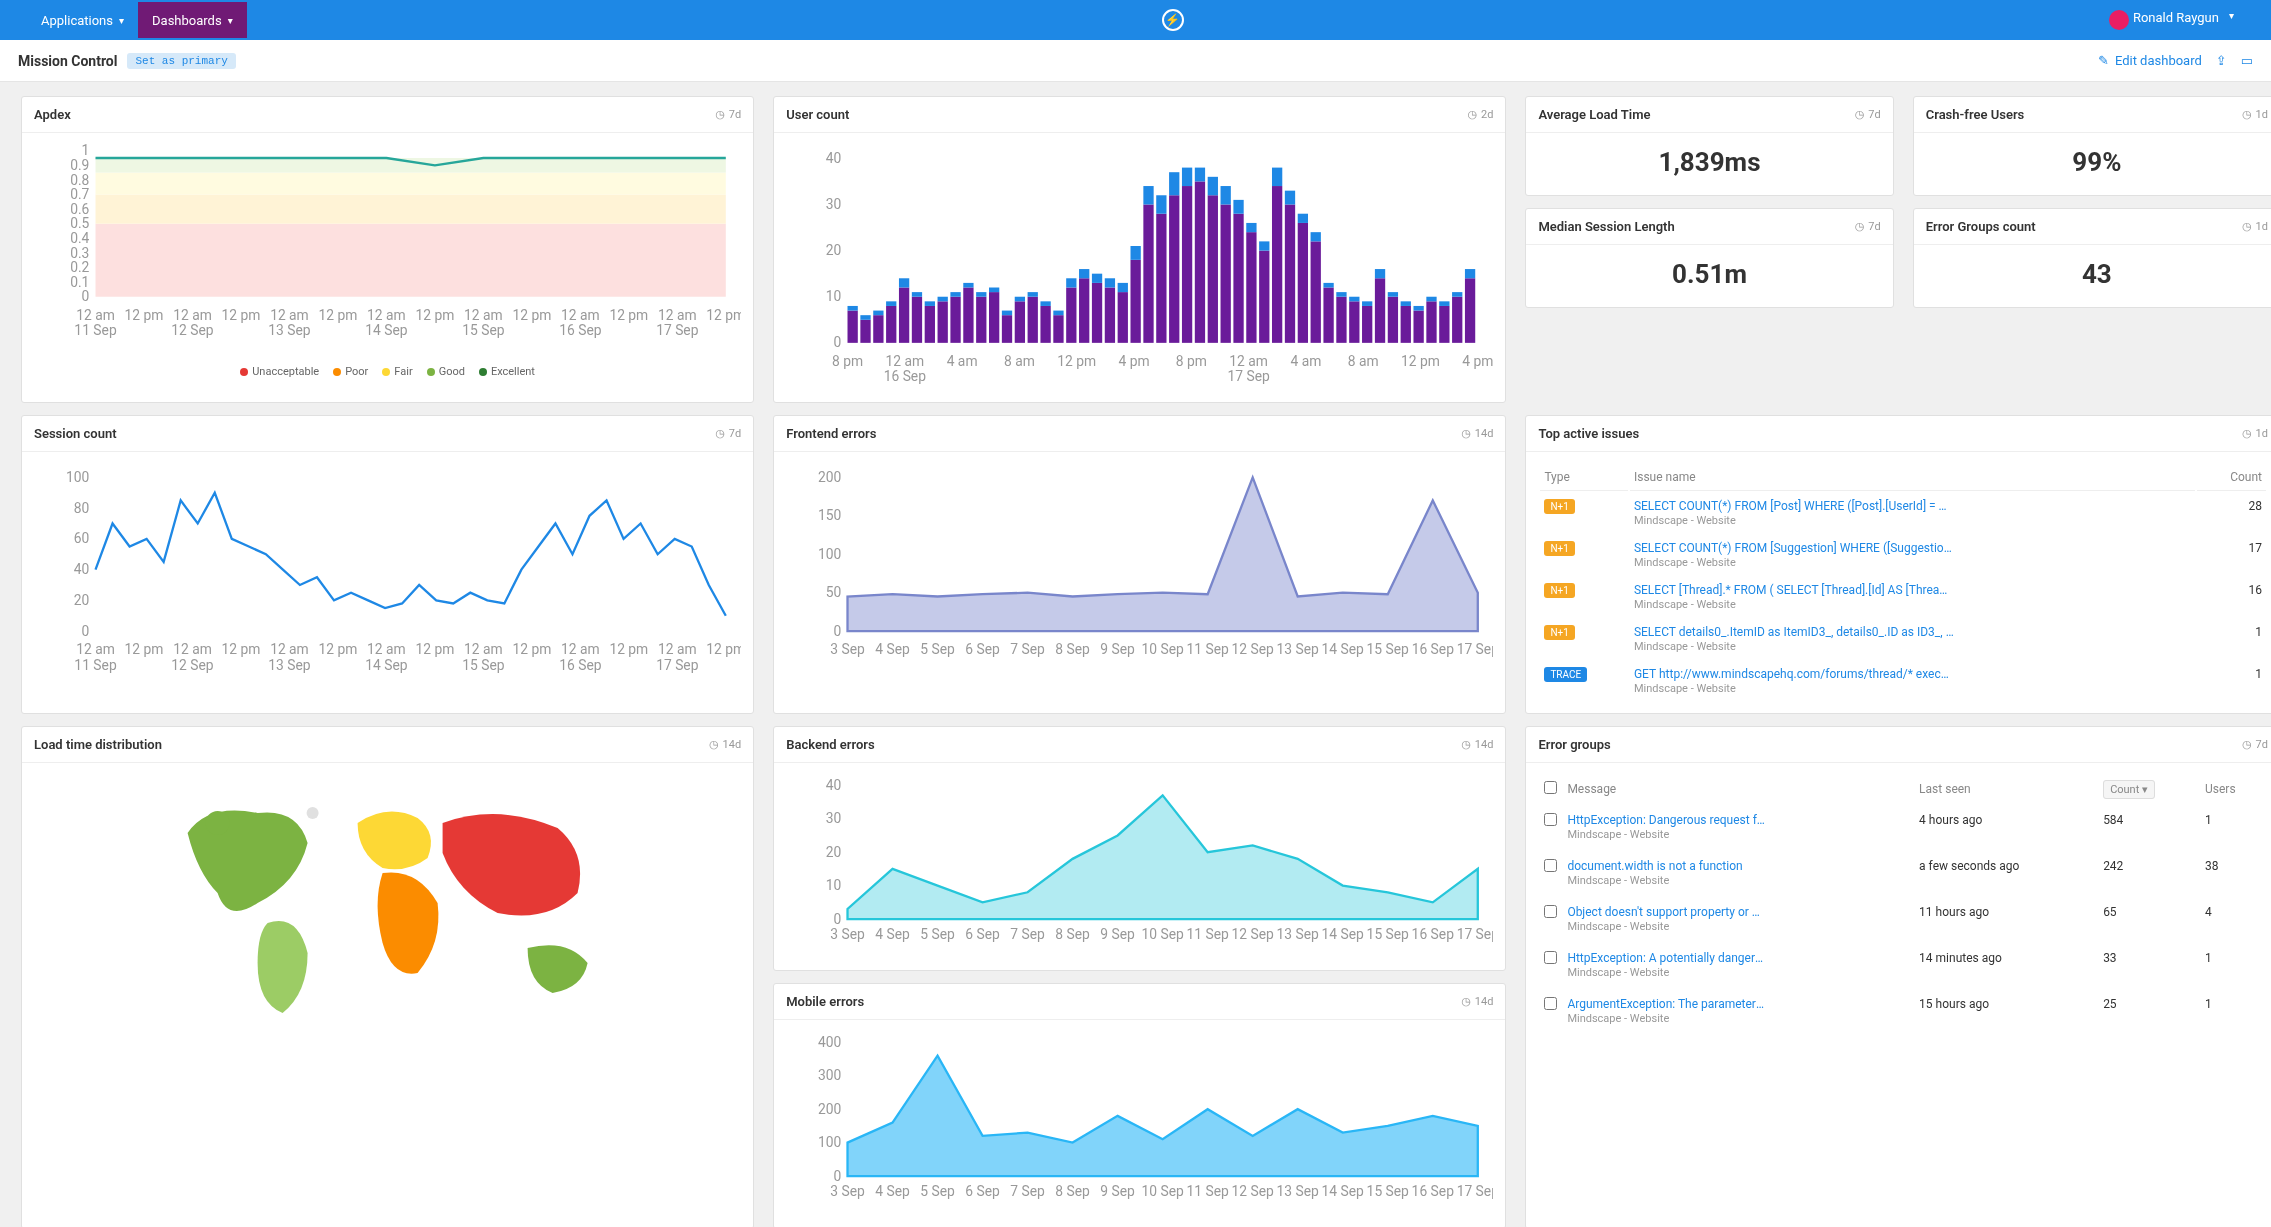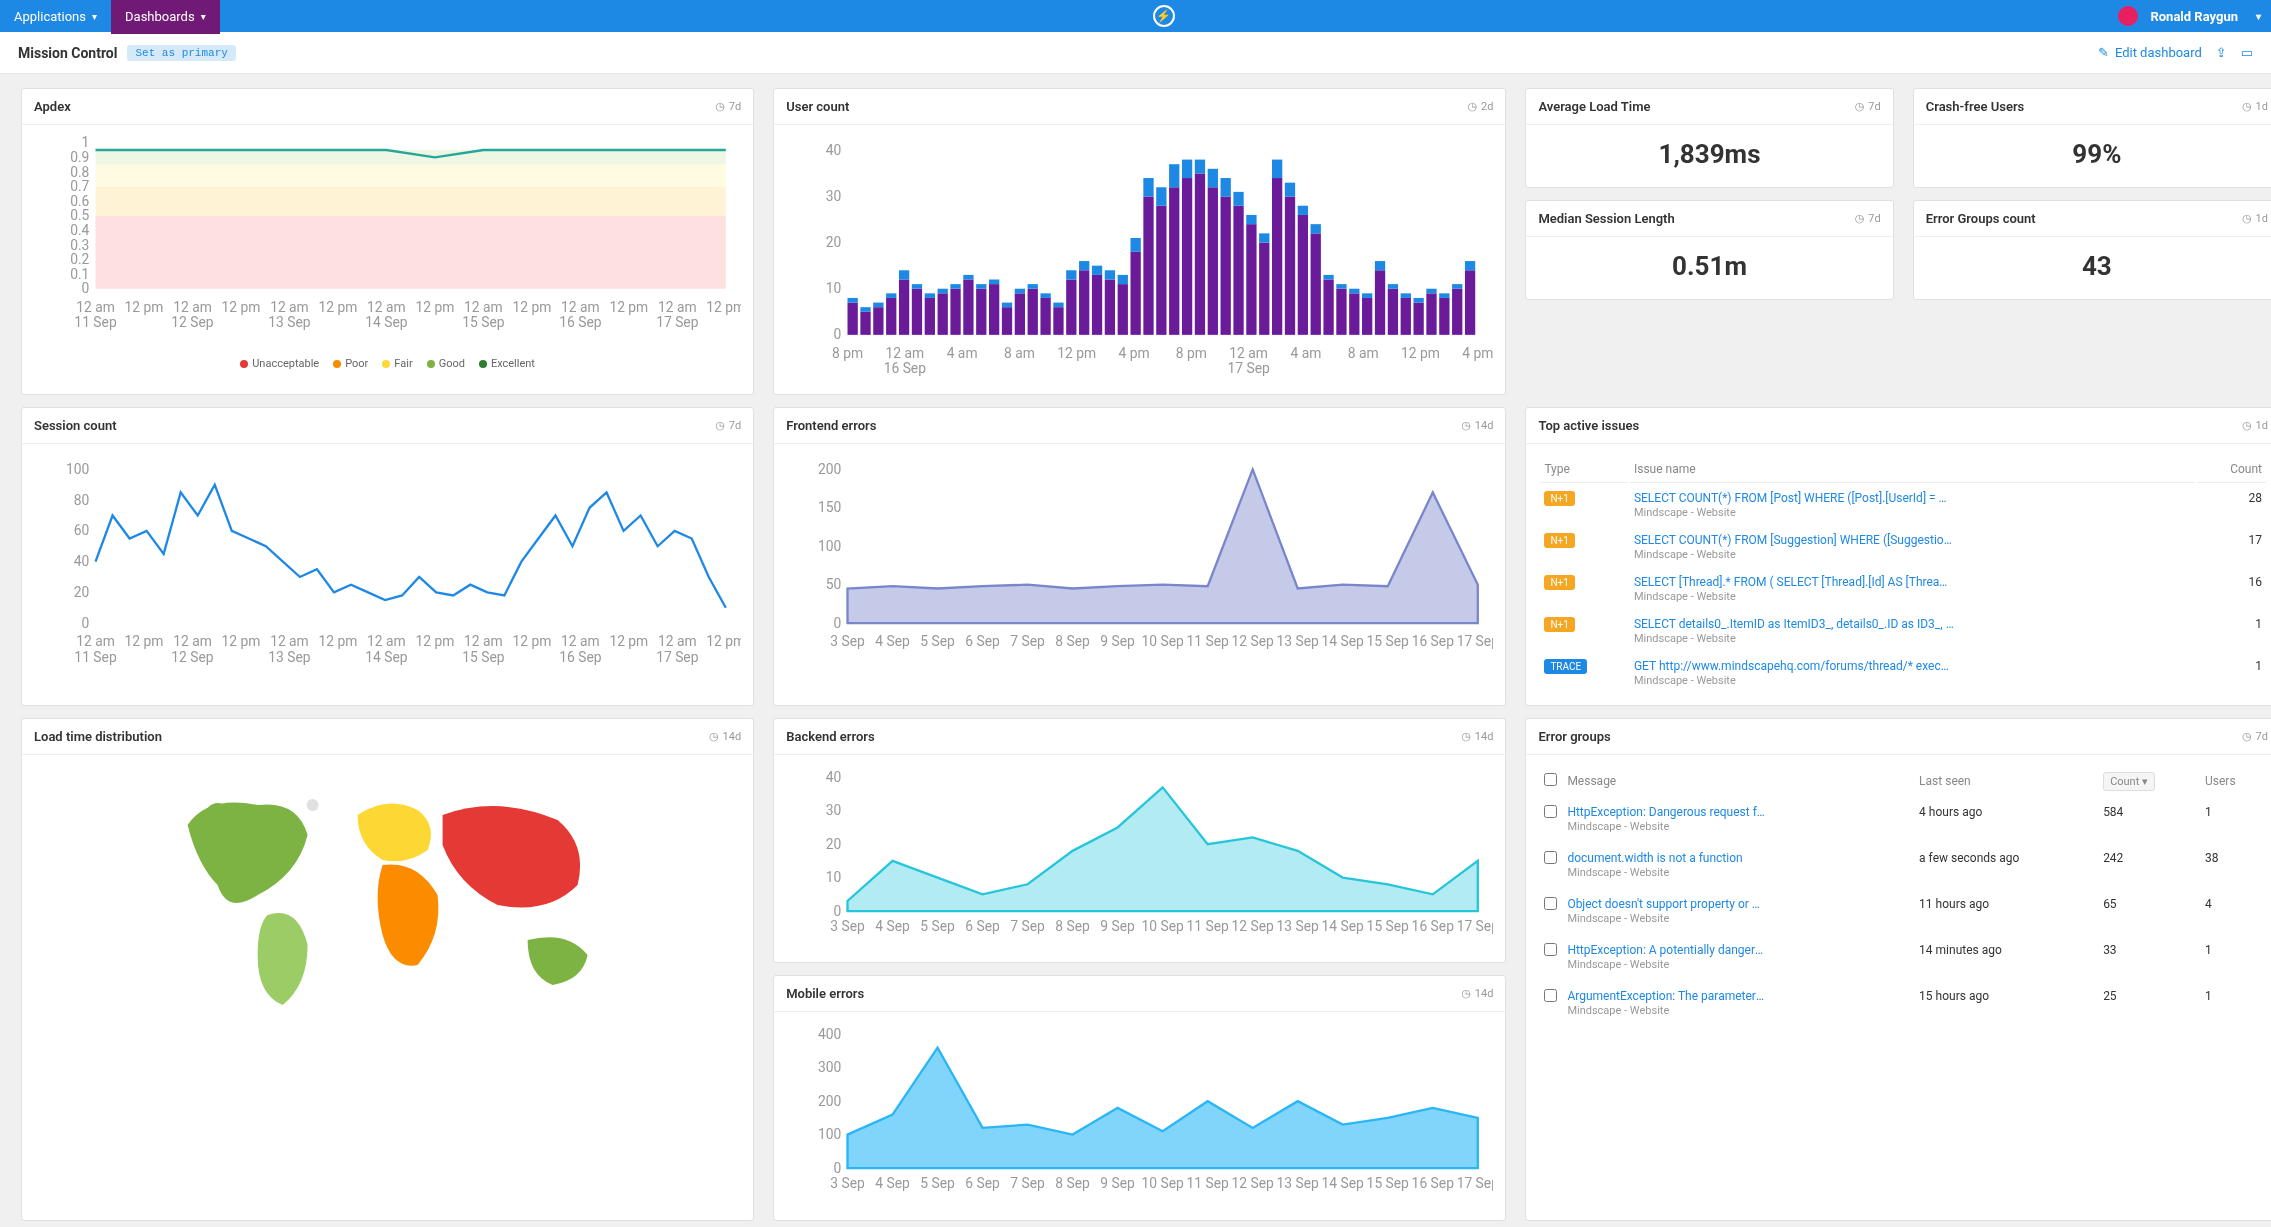--- a/index.html
+++ b/index.html
@@ -1,23 +1,23 @@
 <!DOCTYPE html>
 <html><head>
 <meta charset="utf-8">
 <style>
 * { box-sizing: border-box; margin: 0; padding: 0; }
 body { font-family: -apple-system, "Segoe UI", Roboto, sans-serif; background: #f0f0f0; color: #333; font-size: 13px; }
-.topbar { background: #1e88e5; height: 32px; display: flex; align-items: center; padding: 0 0; color: #fff; }
+.topbar { background: #1e88e5; height: 40px; display: flex; align-items: center; padding: 0 27px; color: #fff; }
 .topbar .nav-item { padding: 0 14px; height: 36px; display: flex; align-items: center; cursor: pointer; font-size: 13px; }
 .topbar .nav-item.active { background: #701a75; }
 .topbar .caret { margin-left: 6px; font-size: 10px; }
 .topbar .center { flex: 1; display: flex; justify-content: center; }
 .topbar .bolt { width: 22px; height: 22px; border: 2px solid #fff; border-radius: 50%; display:flex;align-items:center;justify-content:center;font-size:12px; }
-.topbar .user { display: flex; align-items: center; gap: 12px; padding: 0 10px; cursor:pointer;font-weight:bold; }
+.topbar .user { display: flex; align-items: flex-start; gap: 4px; padding: 0 10px; cursor:pointer; }
 .topbar .avatar { width:20px;height:20px;border-radius:50%;background:#e91e63; }
 .titlebar { background:#fff; height:42px; display:flex; align-items:center; padding: 0 18px; border-bottom:1px solid #e5e5e5; }
 .titlebar h1 { font-size:14px; font-weight:700; }
 .titlebar .primary-tag { margin-left:10px; background:#d6e9f9; color:#1e88e5; padding:2px 8px; border-radius:3px; font-size:11px; cursor:pointer;font-family:Liberation Mono, monospace; }
 .titlebar .spacer { flex:1; }
 .titlebar .action { color:#1e88e5; display:flex; align-items:center; gap:6px; margin-left:14px; cursor:pointer; font-size:13px; }
 .grid { padding: 14px; display:grid; grid-template-columns: 33% 33% 34%; grid-auto-rows: min-content; gap: 12px; }
 .card { background:#fff; border:1px solid #e0e0e0; border-radius:3px;margin-left:7px; }
 .card-header { padding:10px 12px; border-bottom:1px solid #eee; display:flex; align-items:center; font-weight:600; font-size:13px; }
 .card-header .sp { flex:1; }

